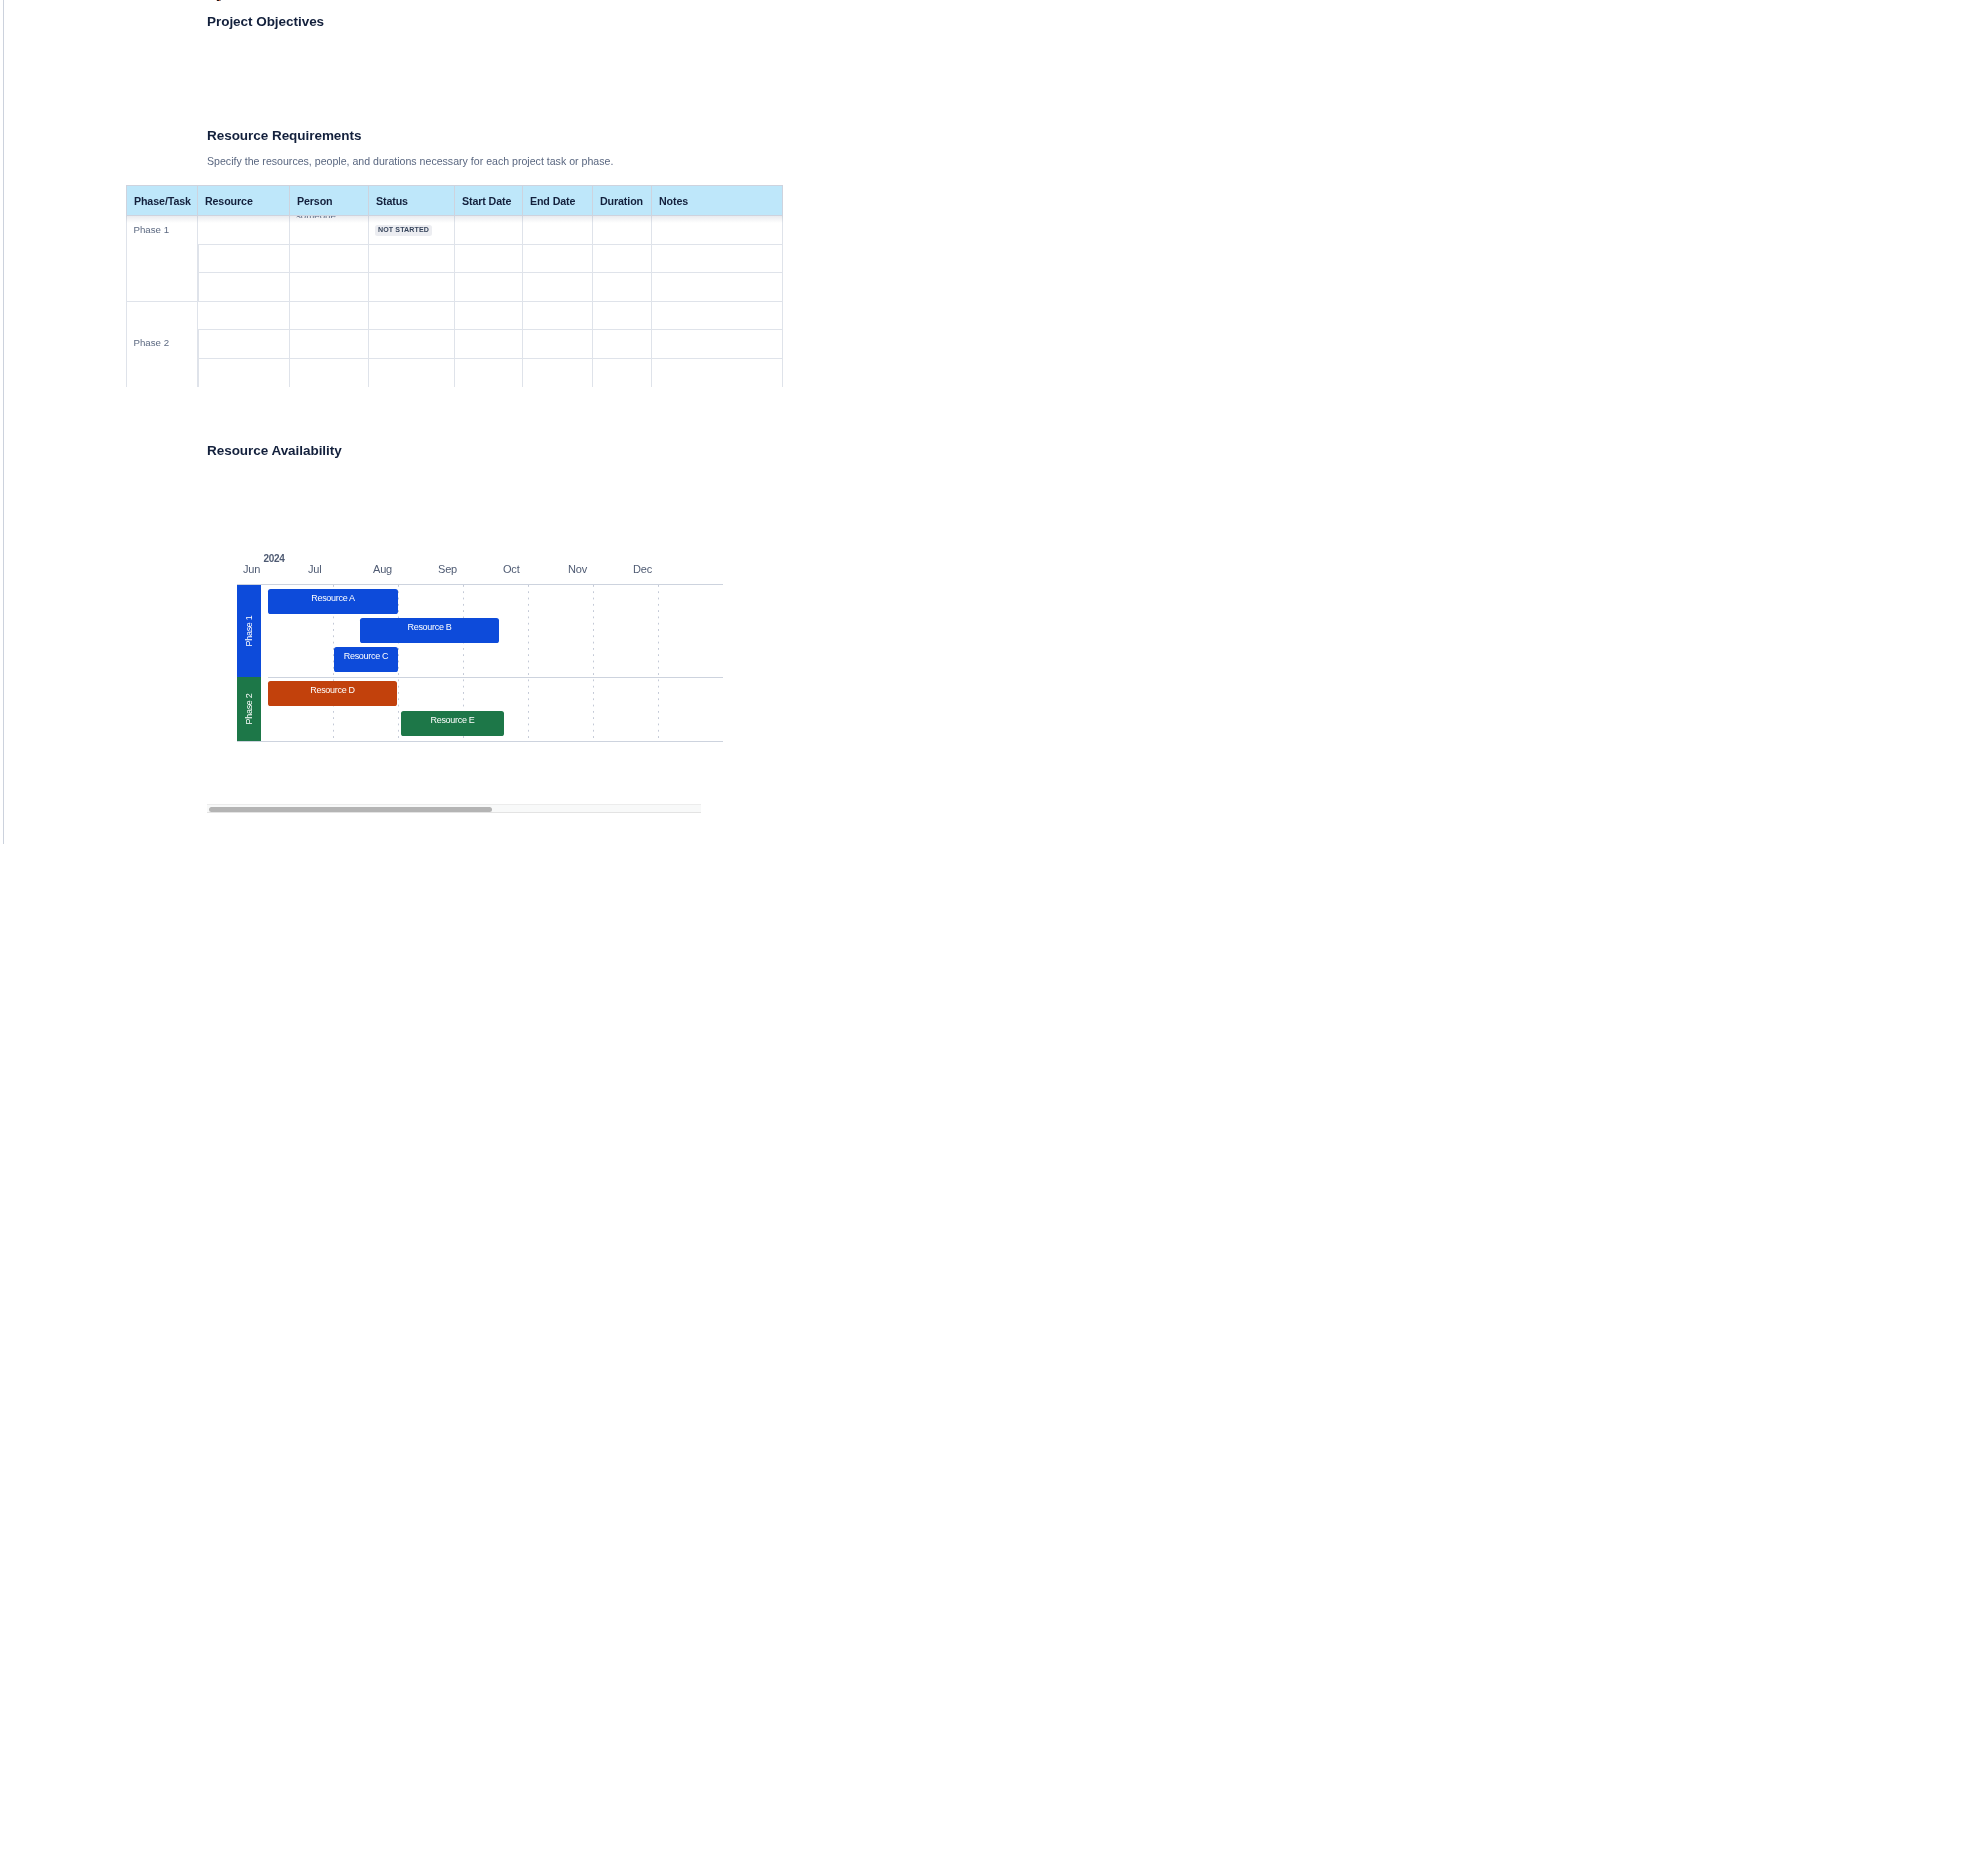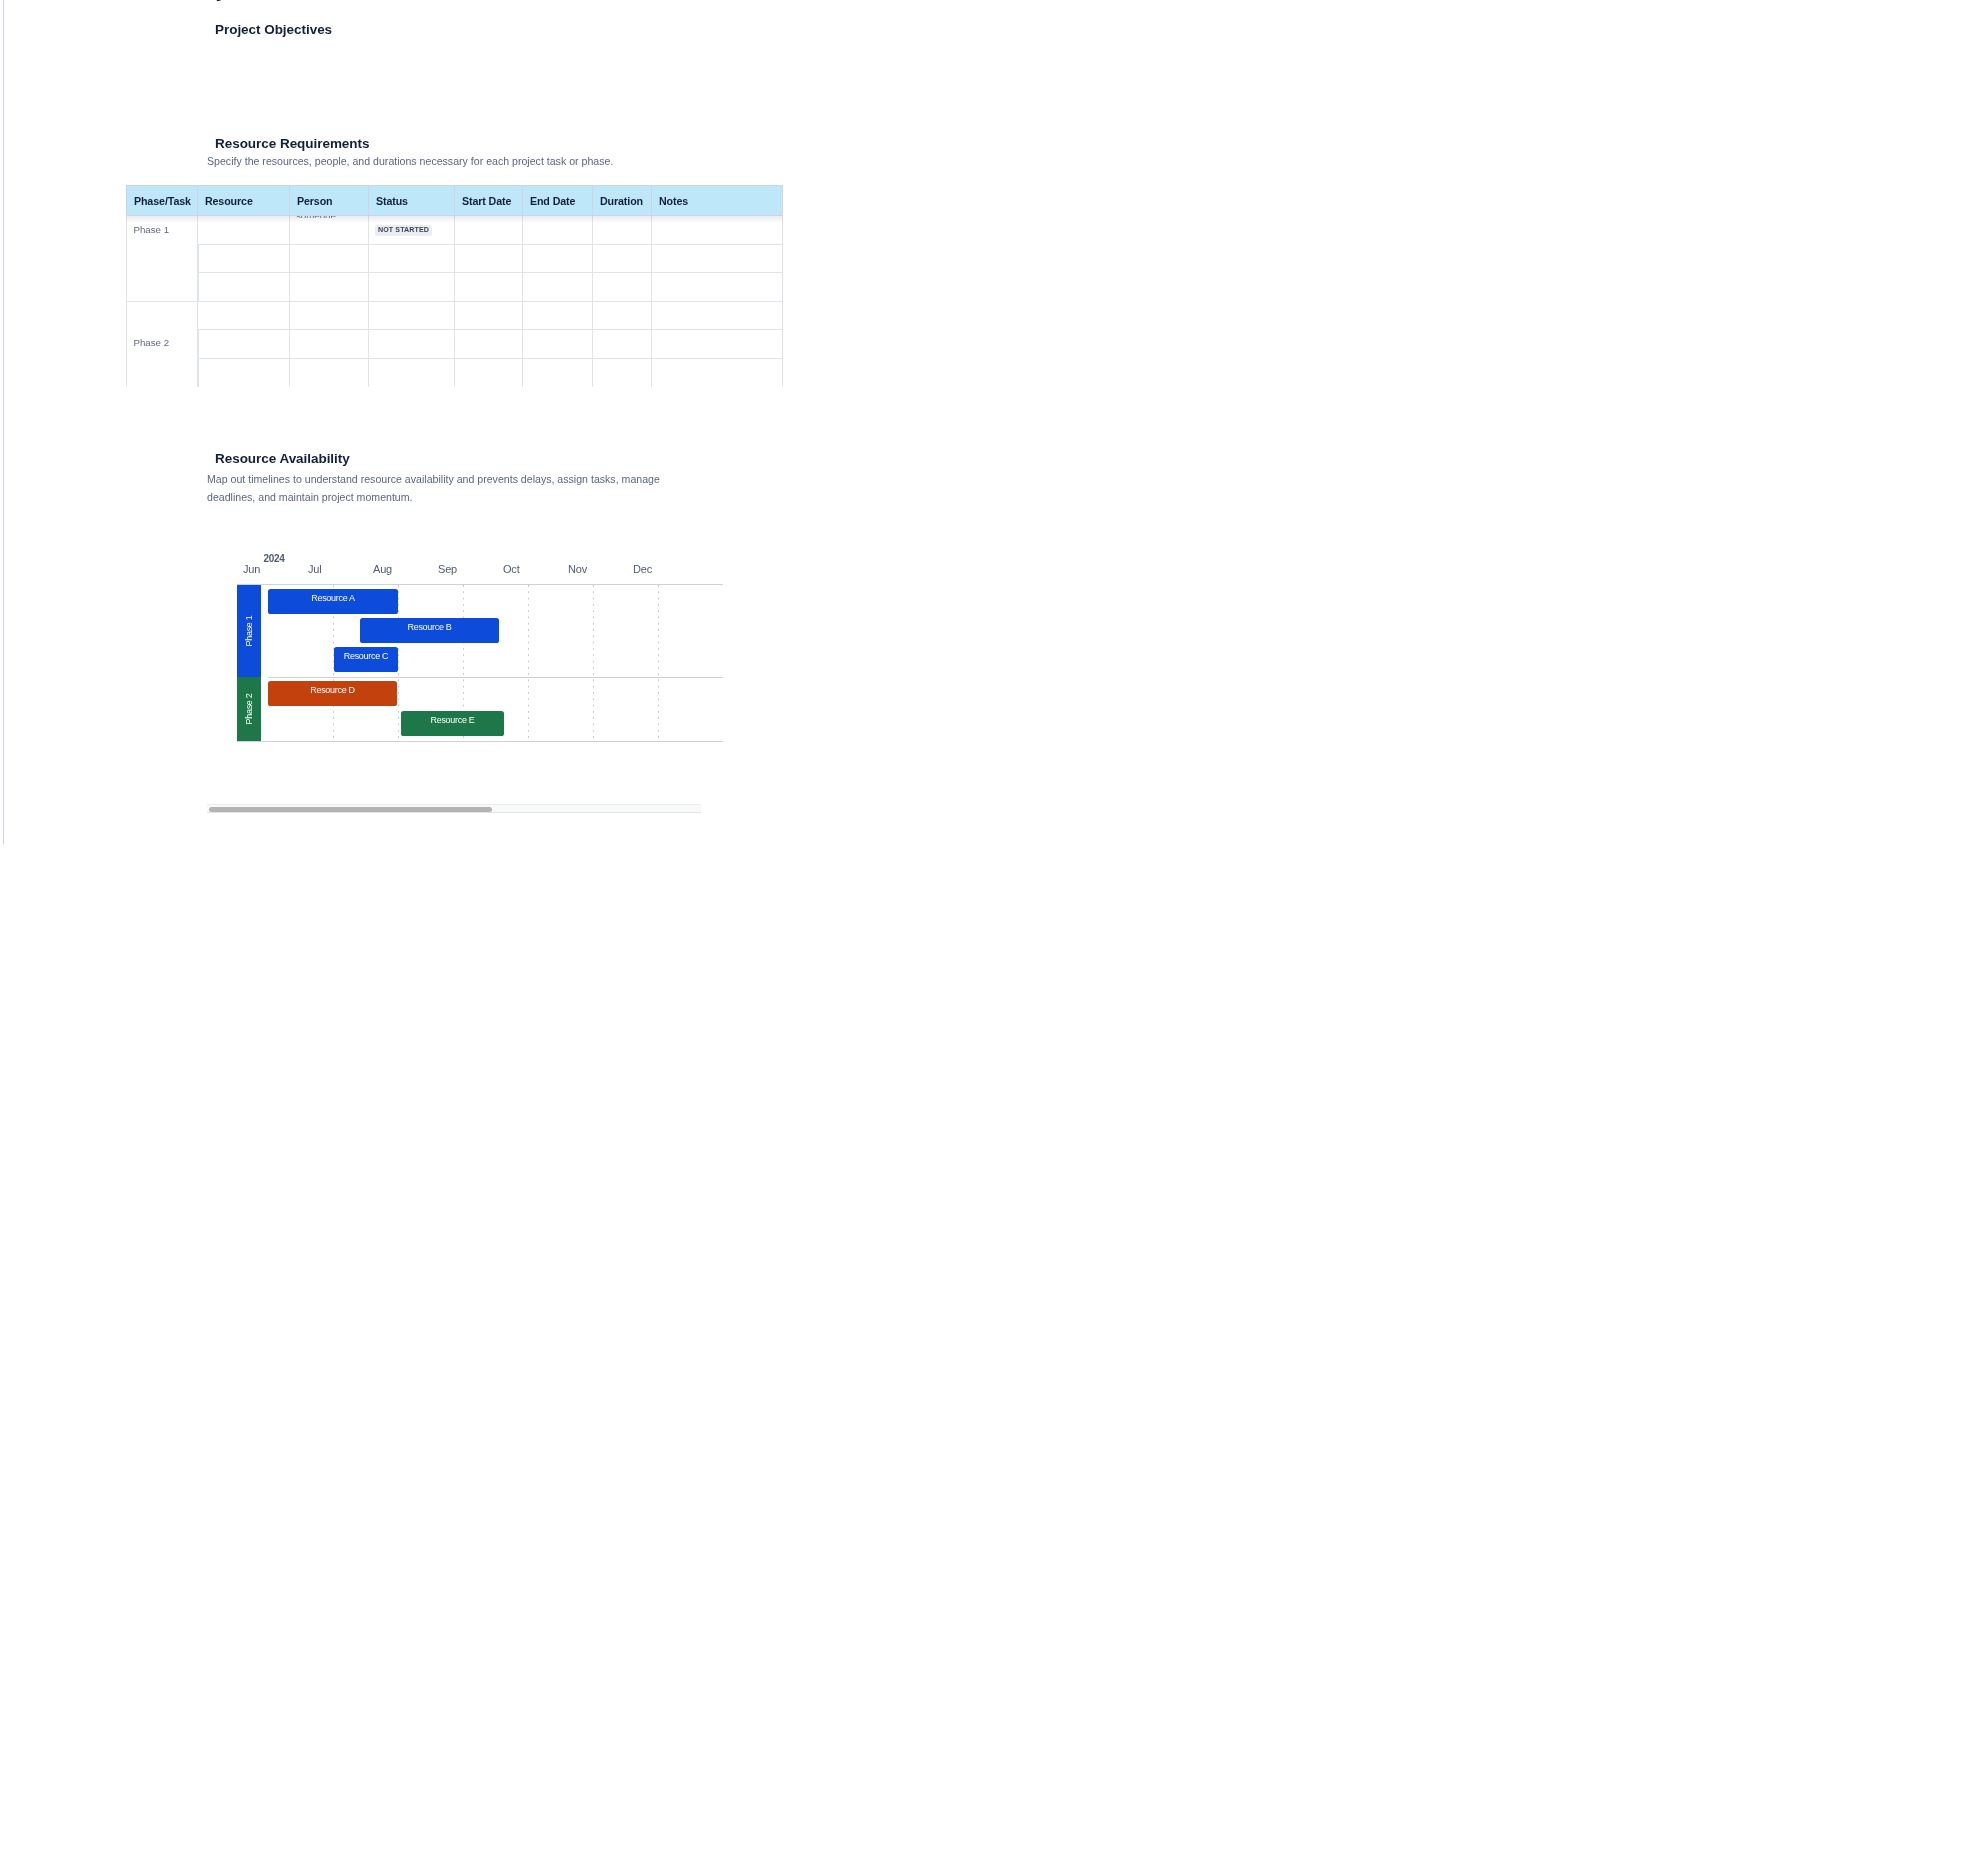--- a/index.html
+++ b/index.html
@@ -11,21 +11,21 @@
   .page{position:relative;width:903px;height:844px;overflow:hidden;}
   .left-rule{position:absolute;left:3.2px;top:0;width:0.8px;height:844px;background:#ccd2dd;}
   .clipped-icon{position:absolute;left:216px;top:0;height:0.4px;overflow:hidden;font-size:0;}
   .clipped-icon .ci{display:inline-block;height:0.4px;vertical-align:top;}
   .clipped-icon .a{width:1.1px;background:#f6c9b4;}
   .clipped-icon .b{width:2.2px;background:#1d1d1d;}
   .clipped-icon .c{width:1.1px;background:#d2502a;}
   .clipped-icon .d{width:1.1px;background:#8e97a8;}
 
   h2.sec-title{
-    position:absolute;margin:8px;font-size:13.5px;font-weight:700;color:#13203c;letter-spacing:-0.04px;
+    position:absolute;margin:0;font-size:13.5px;font-weight:700;color:#13203c;letter-spacing:-0.04px;
     line-height:normal;white-space:nowrap;
   }
   p.sec-desc{
     position:absolute;margin:0;font-size:10.6px;color:#5a6780;line-height:18px;
   }
 
   
   .tbl-clip{position:absolute;left:126px;top:185px;width:657px;height:202px;overflow:hidden;}
   .ghost-row{position:absolute;left:0;top:0;width:657px;height:33px;z-index:1;
              font-size:9.7px;color:#5d6a82;overflow:hidden;pointer-events:none;}
@@ -177,21 +177,20 @@
             <td></td>
             <td></td>
             <td></td>
         </tr>
       </tbody>
     </table>
     <div class="hdr-shadow"></div>
   </div>
 
   <h2 class="sec-title" style="left:207px;top:443px;">Resource Availability</h2>
-  <p class="sec-desc" style="left:207px;top:470px;width:486px;">Map out timelines to understand resource availability and prevents delays, assign tasks, manage deadlines, and maintain project momentum.</p>
 
   <div class="gantt" id="gantt" style="left:213px;top:553px;">
       <div class="g-year" style="left:61px;top:0px;transform:translateX(-50%)">2024</div>
       <div class="g-month" style="left:30px;width:65px;top:10.3px">Jun</div>
       <div class="g-month" style="left:95px;width:65px;top:10.3px">Jul</div>
       <div class="g-month" style="left:160px;width:65px;top:10.3px">Aug</div>
       <div class="g-month" style="left:225px;width:65px;top:10.3px">Sep</div>
       <div class="g-month" style="left:290px;width:65px;top:10.3px">Oct</div>
       <div class="g-month" style="left:355px;width:65px;top:10.3px">Nov</div>
       <div class="g-month" style="left:420px;width:65px;top:10.3px">Dec</div>

